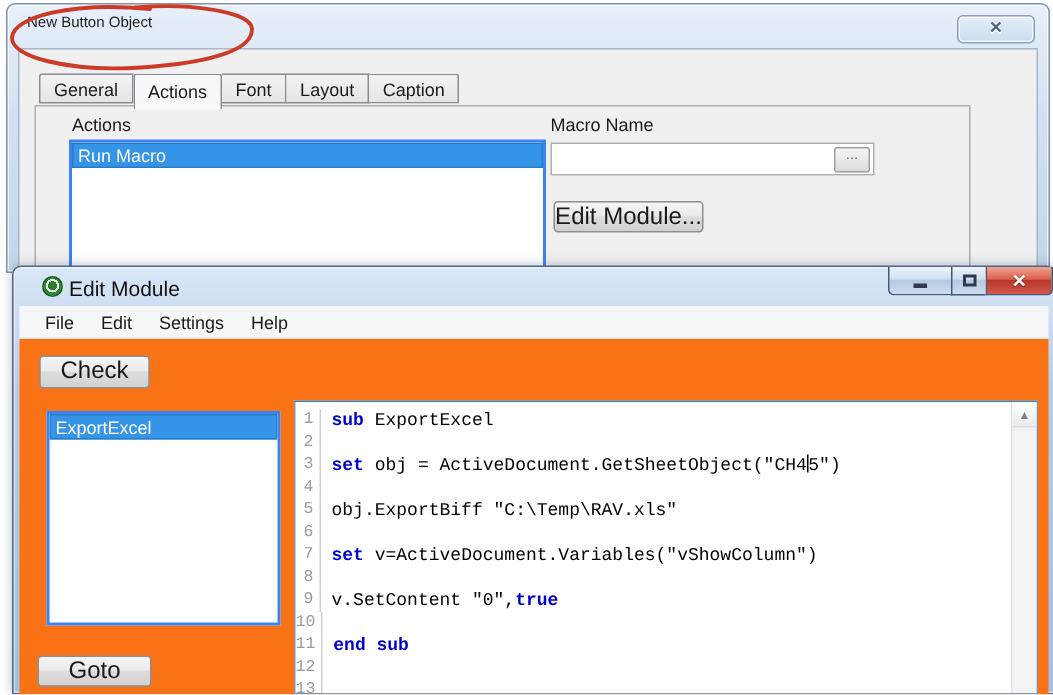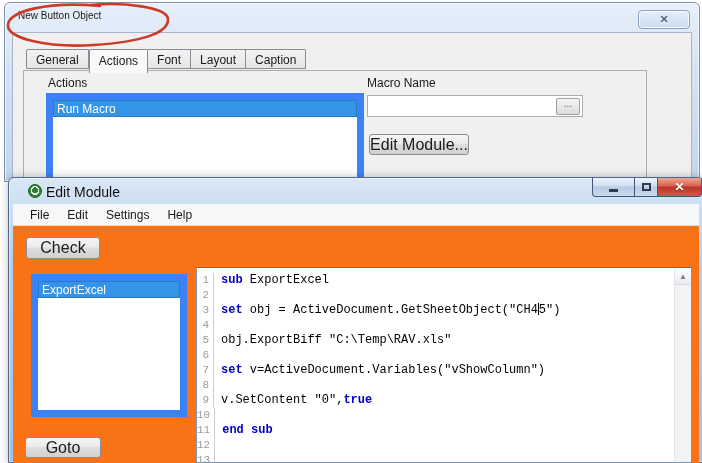--- a/index.html
+++ b/index.html
@@ -8,21 +8,21 @@
     font-family:"Liberation Sans",sans-serif;font-size:12px;color:#1a1a1a;}
 
   
   .win{position:absolute;}
   .frame{position:absolute;inset:0;border:1px solid #7e92ad;border-radius:6px 6px 0 0;
     background:linear-gradient(to bottom,#e7f0fb 0%,#d3e2f3 40%,#c2d6ec 100%);
     box-shadow:inset 0 0 0 1px rgba(255,255,255,.65);}
   .btn{position:absolute;display:flex;align-items:center;justify-content:center;
     background:linear-gradient(to bottom,#f5f5f5 0%,#ebebeb 45%,#dddddd 50%,#d1d1d1 100%);
     border:1px solid #8e8e8e;border-radius:3px;font-size:16px;color:#1a1a1a;cursor:default;}
-  .listbox{position:absolute;background:#fff;border:7px solid #3b82f6;overflow:hidden;}
+  .listbox{position:absolute;background:#fff;border:2px solid #3b82f6;overflow:hidden;}
   .selrow{height:17px;line-height:17px;padding-left:3px;background:#3494e8;
     border:1px solid #2a7cc0;color:#fff;}
 
   
   .win1{left:4px;top:2px;width:696px;height:180px;z-index:1;}
   .win1 .title{position:absolute;left:14px;top:8px;font-size:10px;color:#1c1c1c;}
   .close1{position:absolute;right:10px;top:8px;width:52px;height:19px;
     display:flex;align-items:center;justify-content:center;
     background:linear-gradient(to bottom,#e6eefa,#cbdcf0);border:1px solid #8ca1bd;
     border-radius:4px;box-shadow:inset 0 0 0 1px rgba(255,255,255,.8);}

